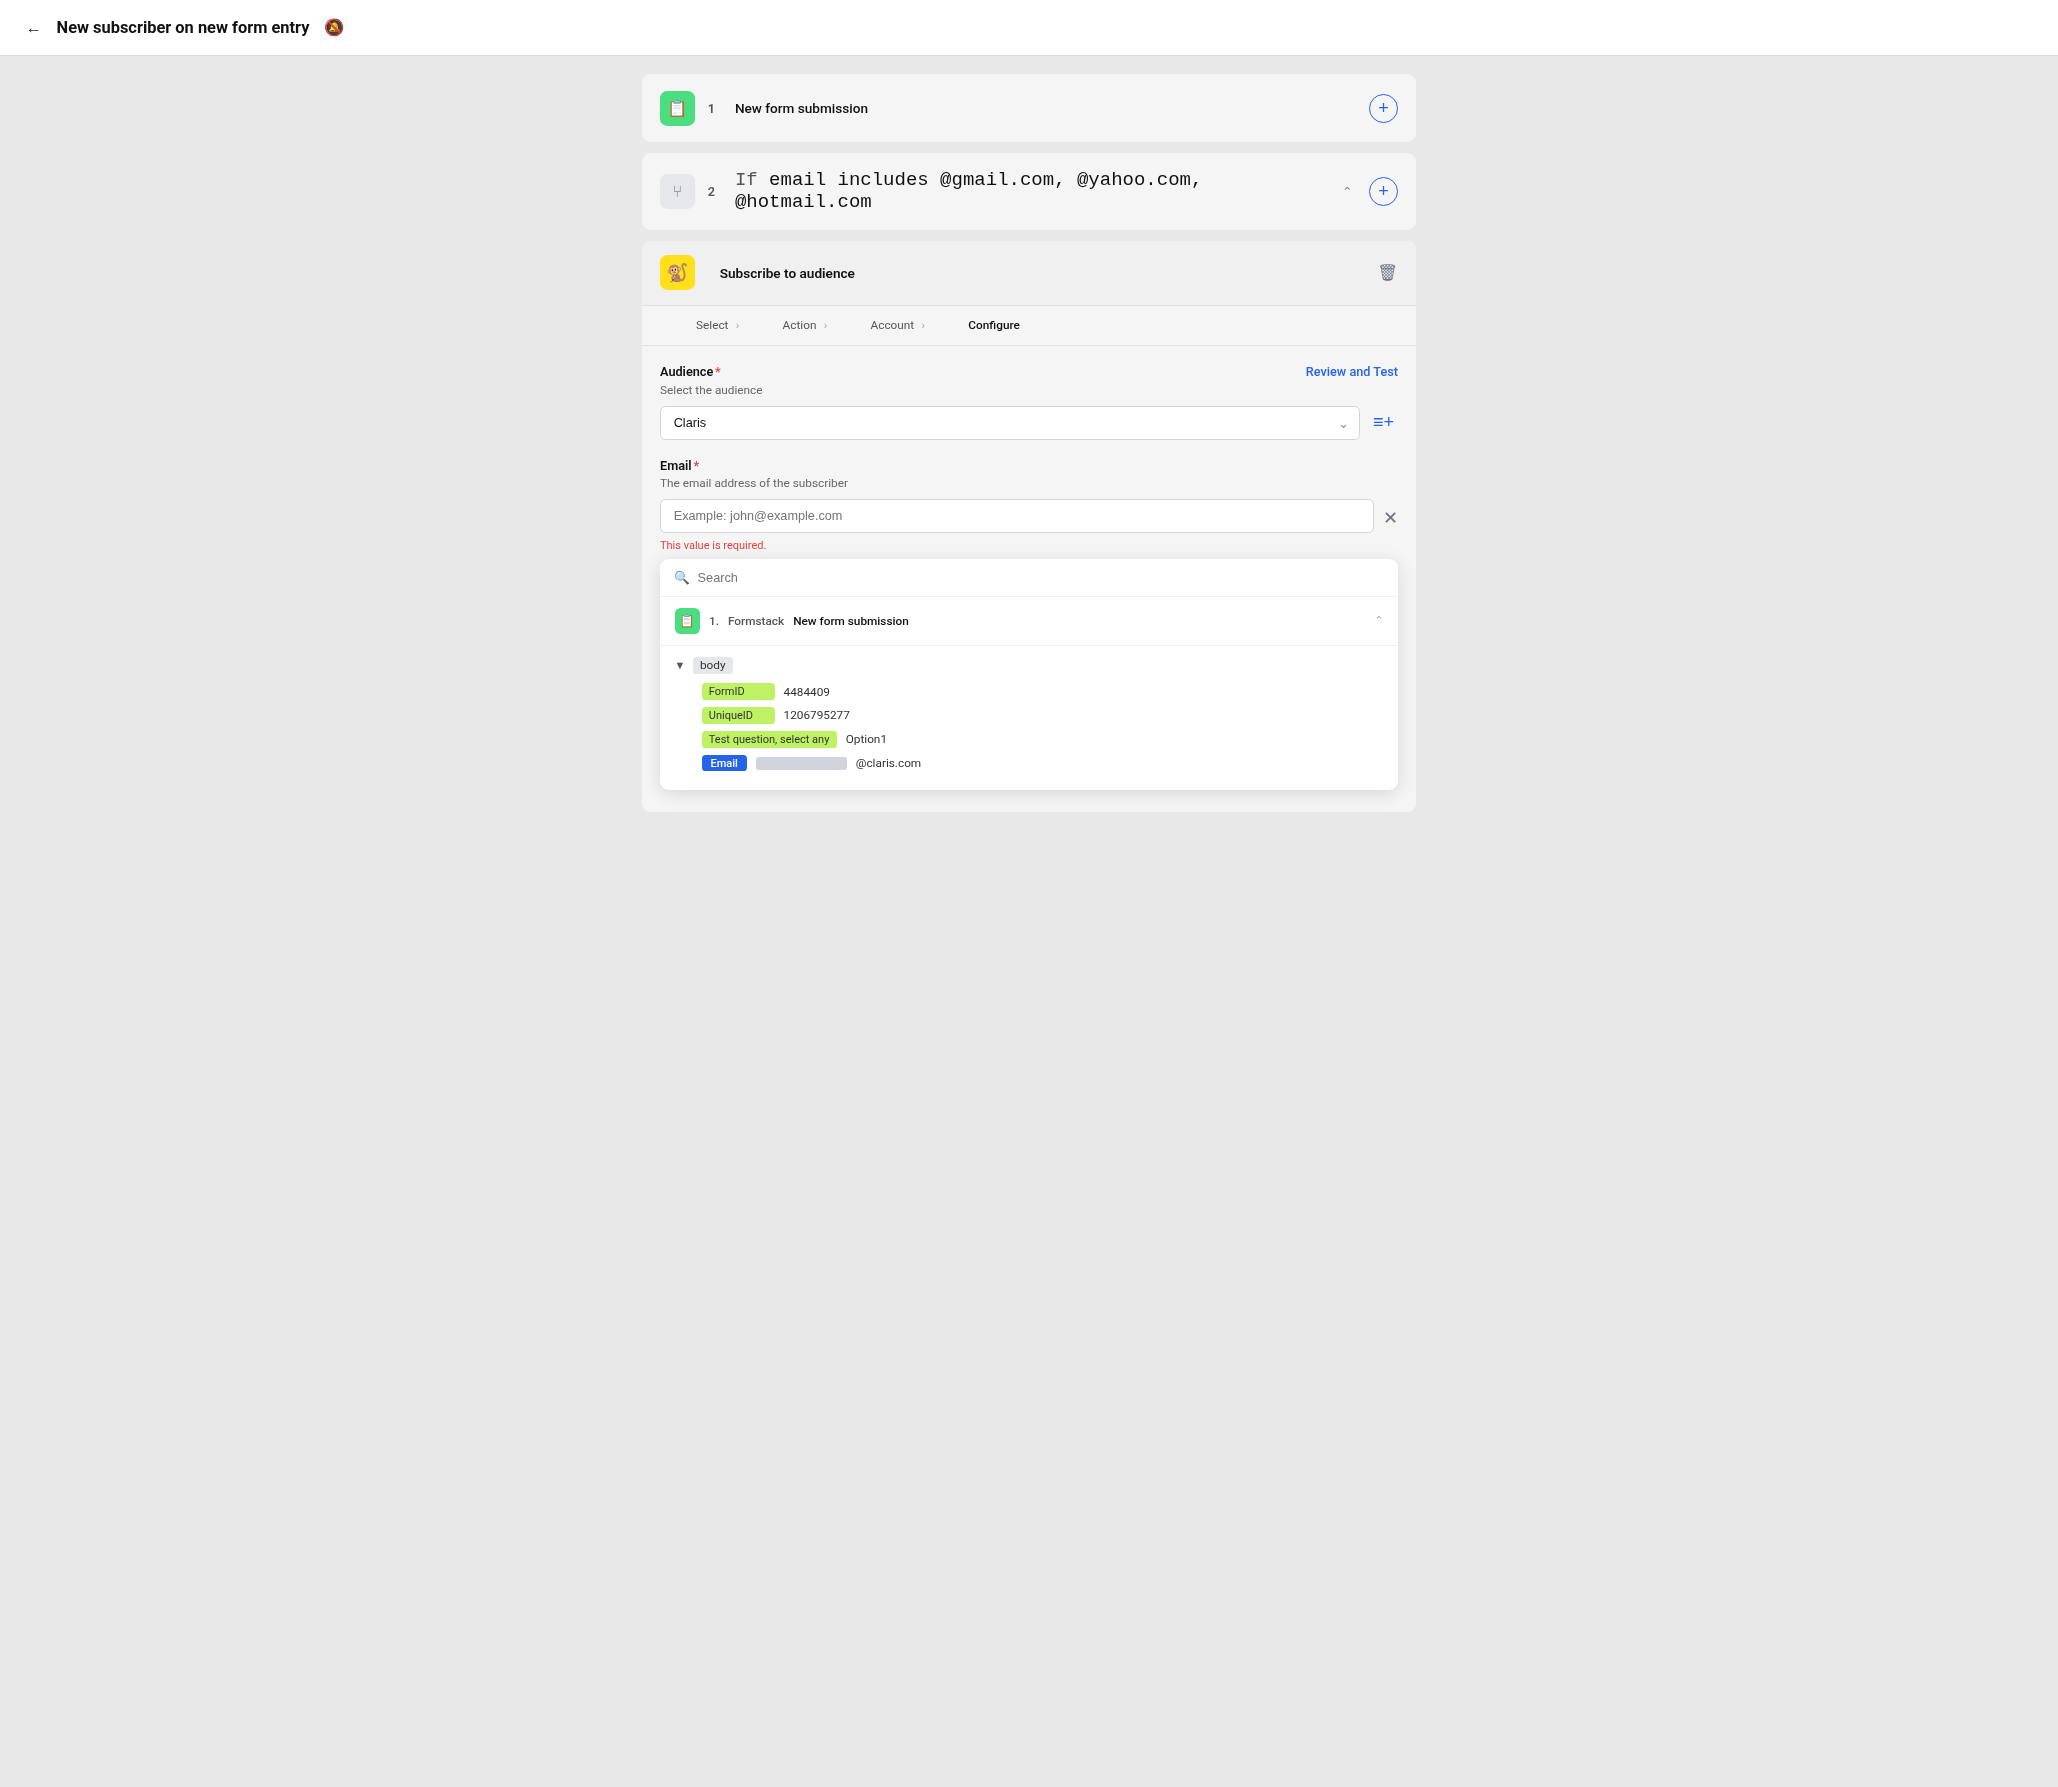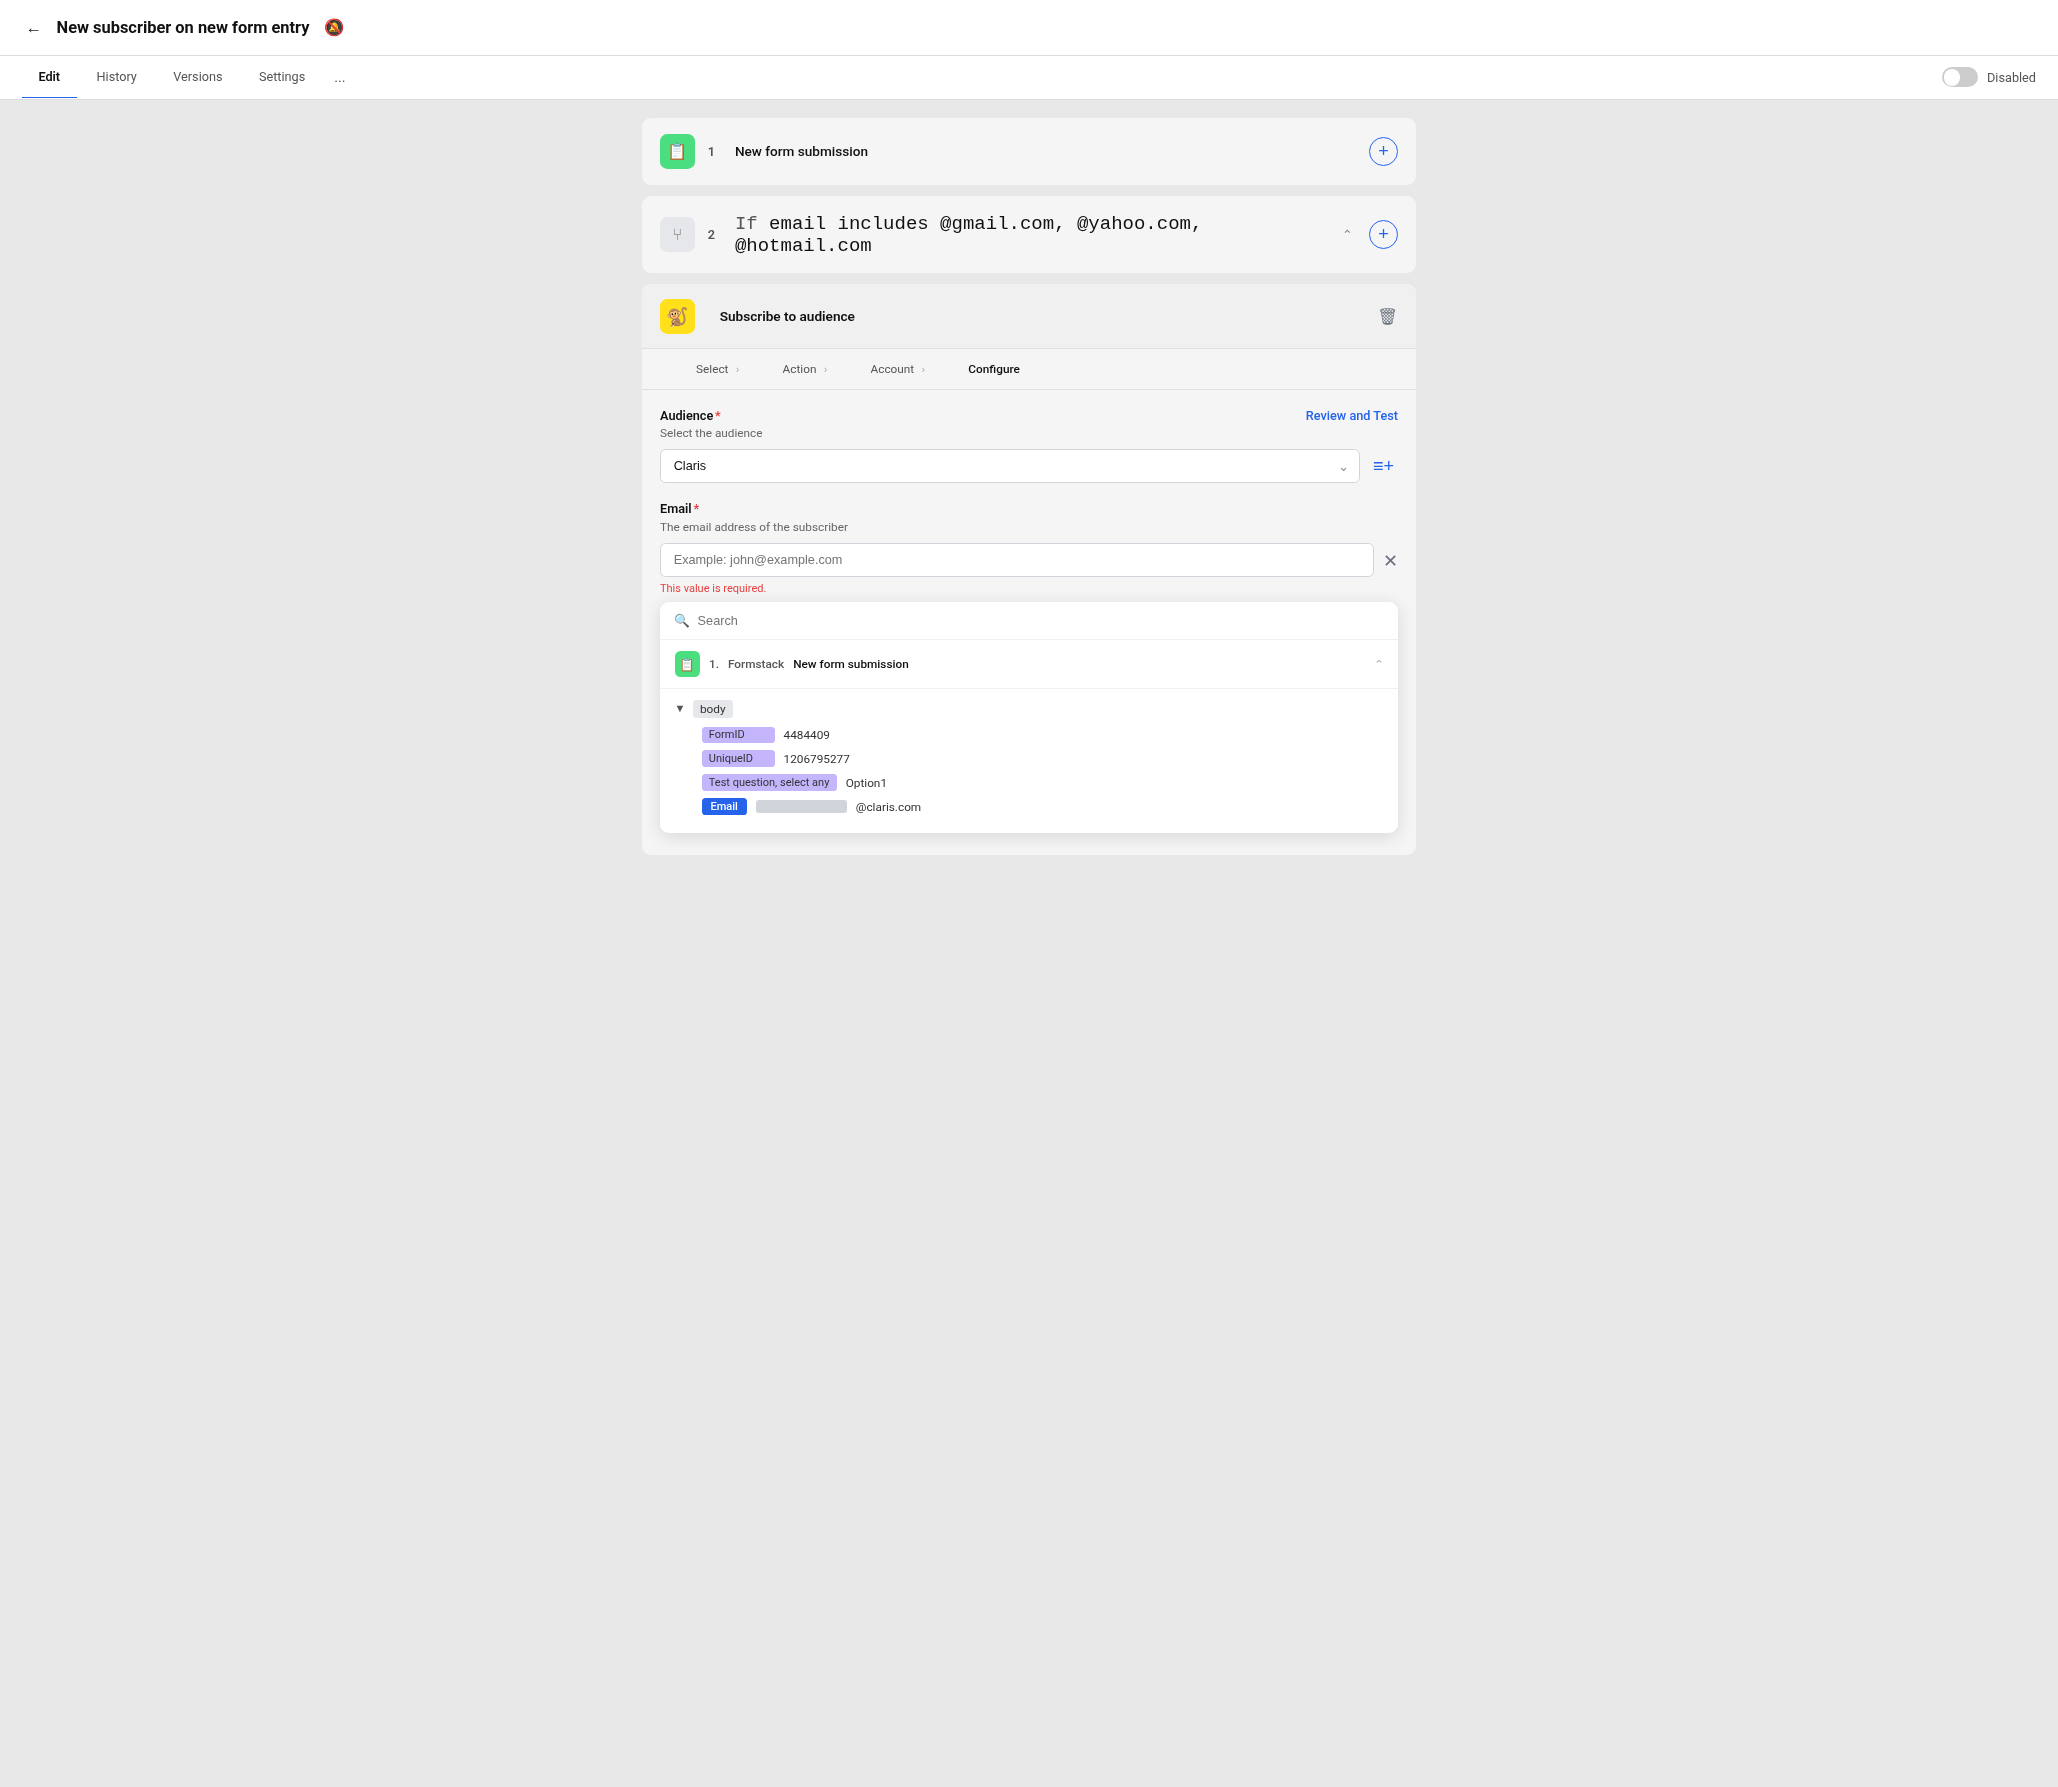--- a/index.html
+++ b/index.html
@@ -461,21 +461,21 @@
     .data-rows {
       padding-left: 27px;
     }
     .data-row {
       display: flex;
       align-items: center;
       gap: 9px;
       margin-bottom: 7.3px;
     }
     .data-key-tag {
-      background: #c4b5fd;
+      background: #bef264;
       border-radius: 3.6px;
       padding: 1.8px 7.3px;
       font-size: 11px;
       color: #333;
       min-width: 73px;
       text-align: left;
     }
     .data-value {
       font-size: 11.8px;
       color: #333;
@@ -507,31 +507,20 @@
 <div class="page-wrapper">
 
   <div class="top-header">
     <button class="back-btn">
       <span>←</span>
     </button>
     <span class="page-title">New subscriber on new form entry</span>
     <span class="bell-icon">🔕</span>
   </div>
 
-  <div class="tabs-bar">
-    <div class="tab-item active">Edit</div>
-    <div class="tab-item">History</div>
-    <div class="tab-item">Versions</div>
-    <div class="tab-item">Settings</div>
-    <div class="tab-more">...</div>
-    <div class="tabs-right">
-      <div class="toggle-switch"></div>
-      <span class="disabled-label">Disabled</span>
-    </div>
-  </div>
 
   <div class="main-content">
 
     <div class="step-card">
       <div class="step-row">
         <div class="step-icon green">
           <span style="font-size:16.4px;">📋</span>
         </div>
         <span class="step-num">1</span>
         <span class="step-label">New form submission</span>

